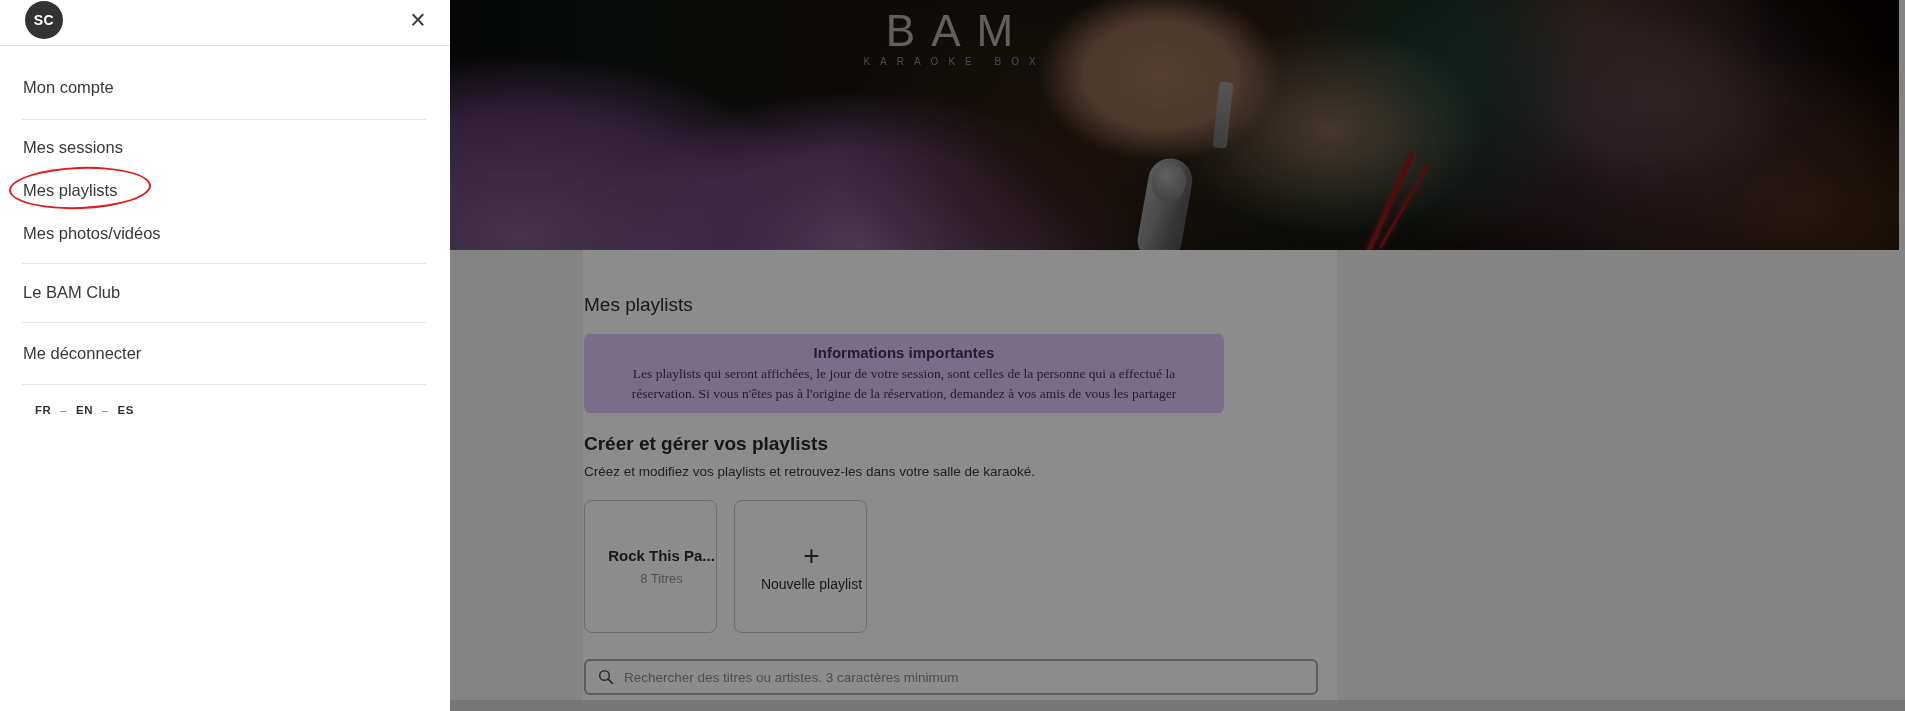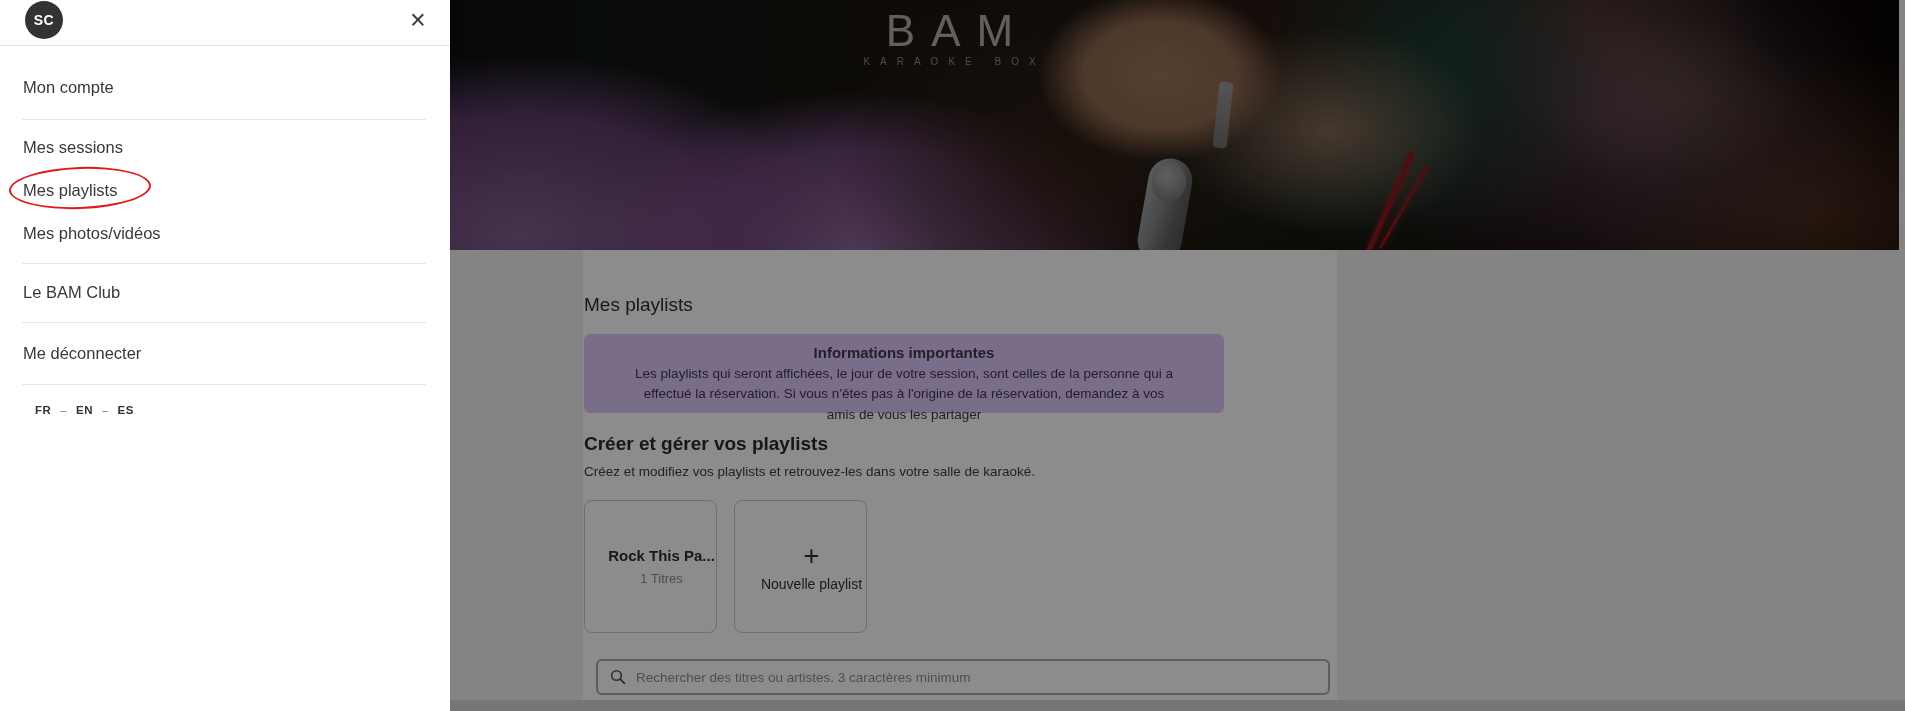--- a/index.html
+++ b/index.html
@@ -62,36 +62,36 @@
 
   
   .panel{position:absolute;left:583px;top:250px;width:754px;height:461px;background:var(--panel-bg);z-index:2;}
   .panel-inner{position:relative;width:734px;margin-left:1px;height:100%;}
   .page-title{position:absolute;top:44px;left:0;font-size:19px;color:#2e2e2e;}
   .info-box{
     position:absolute;top:84px;left:0;width:640px;height:79px;border-radius:6px;
     background:var(--info-box-bg);color:var(--info-box-text);text-align:center;padding:10px 45px 0;
   }
   .info-box-title{font-size:15px;font-weight:bold;margin-bottom:3px;}
-  .info-box-body{font-size:13.5px;line-height:1.5;}
+  .info-box-body{font-size:13.5px;line-height:1.5;font-family:Liberation Serif, serif;}
   .section-title{position:absolute;top:183px;left:0;font-size:19px;font-weight:bold;color:#2b2b2b;}
   .section-subtitle{position:absolute;top:214px;left:0;font-size:13.5px;color:#3d3d3d;}
   .cards{position:absolute;top:250px;left:0;display:flex;gap:17px;}
   .card{
     width:133px;height:133px;border:1px solid #c9c9c9;border-radius:8px;background:#fff;
     display:flex;flex-direction:column;align-items:center;justify-content:center;text-align:center;padding-left:22px;
   }
   .card-name{font-size:15px;font-weight:bold;color:#2f2f2f;margin-bottom:7px;max-width:120px;
     white-space:nowrap;overflow:hidden;}
   .card-count{font-size:13px;color:#8f8f8f;}
   .card-plus{font-size:28px;font-weight:400;color:#333;line-height:1;margin-bottom:6px;}
   .card-new-label{font-size:14px;color:#333;}
   .search-bar{
     position:absolute;top:409px;left:0;width:734px;height:36px;border:2px solid #a9a9a9;border-radius:6px;
-    background:#fff;display:flex;align-items:center;padding:0 12px;gap:10px;margin-left:12px;
+    background:#fff;display:flex;align-items:center;padding:0 12px;gap:10px;
   }
   .search-bar input{
     border:none;outline:none;flex:1;font-size:13.5px;background:transparent;color:#333;
     font-family:"Liberation Sans", sans-serif;
   }
   .search-bar input::placeholder{color:#8f8f8f;opacity:1;}
 
   .bottom-strip{position:absolute;left:450px;right:0;top:700px;height:11px;background:#d8d8d8;z-index:3;}
 
   
@@ -144,21 +144,21 @@
       <div class="info-box-title">Informations importantes</div>
       <div class="info-box-body">Les playlists qui seront affichées, le jour de votre session, sont celles de la personne qui a effectué la réservation. Si vous n'êtes pas à l'origine de la réservation, demandez à vos amis de vous les partager</div>
     </div>
 
     <div class="section-title">Créer et gérer vos playlists</div>
     <div class="section-subtitle">Créez et modifiez vos playlists et retrouvez-les dans votre salle de karaoké.</div>
 
     <div class="cards">
       <div class="card">
         <div class="card-name">Rock This Pa...</div>
-        <div class="card-count">1 Titres</div>
+        <div class="card-count">8 Titres</div>
       </div>
       <div class="card">
         <div class="card-plus">+</div>
         <div class="card-new-label">Nouvelle playlist</div>
       </div>
     </div>
 
     <div class="search-bar">
       <svg width="16" height="16" viewBox="0 0 16 16">
         <circle cx="6.5" cy="6.5" r="4.8" fill="none" stroke="#555" stroke-width="1.6"></circle>

